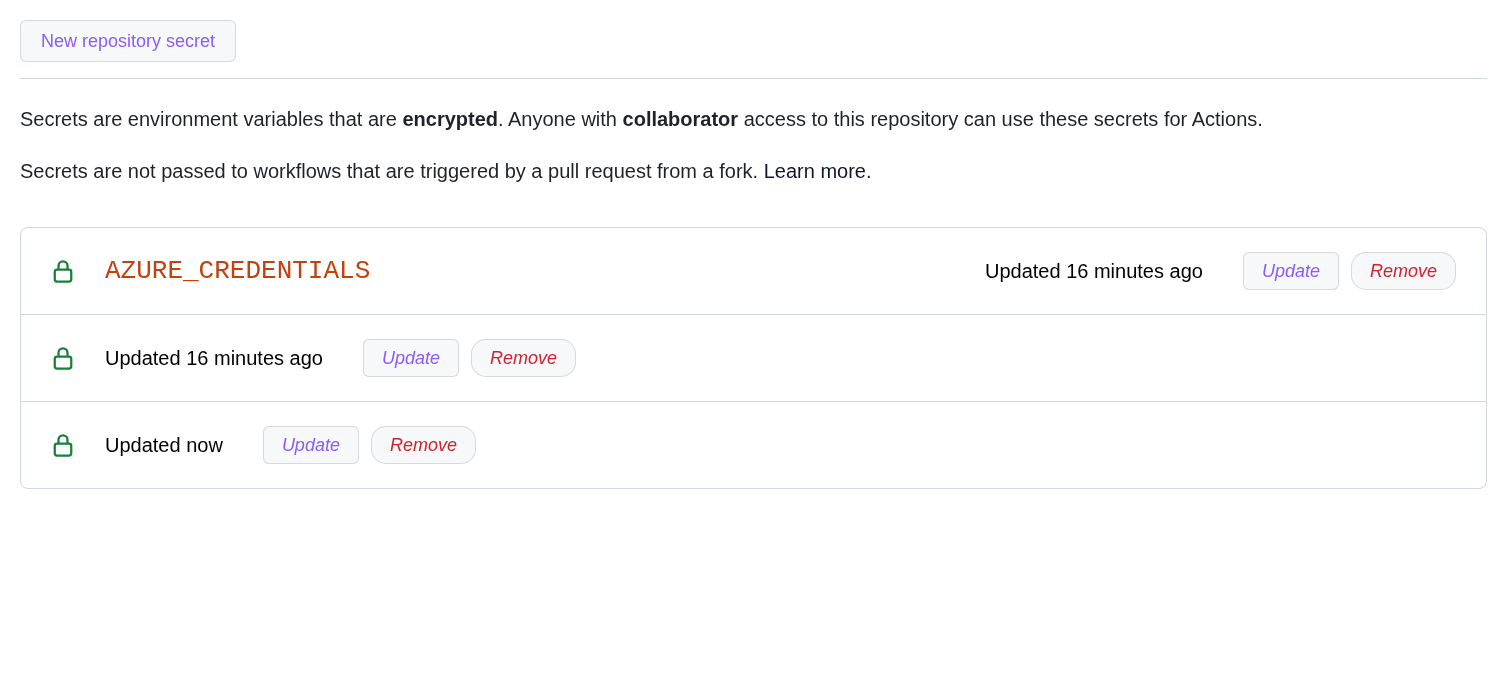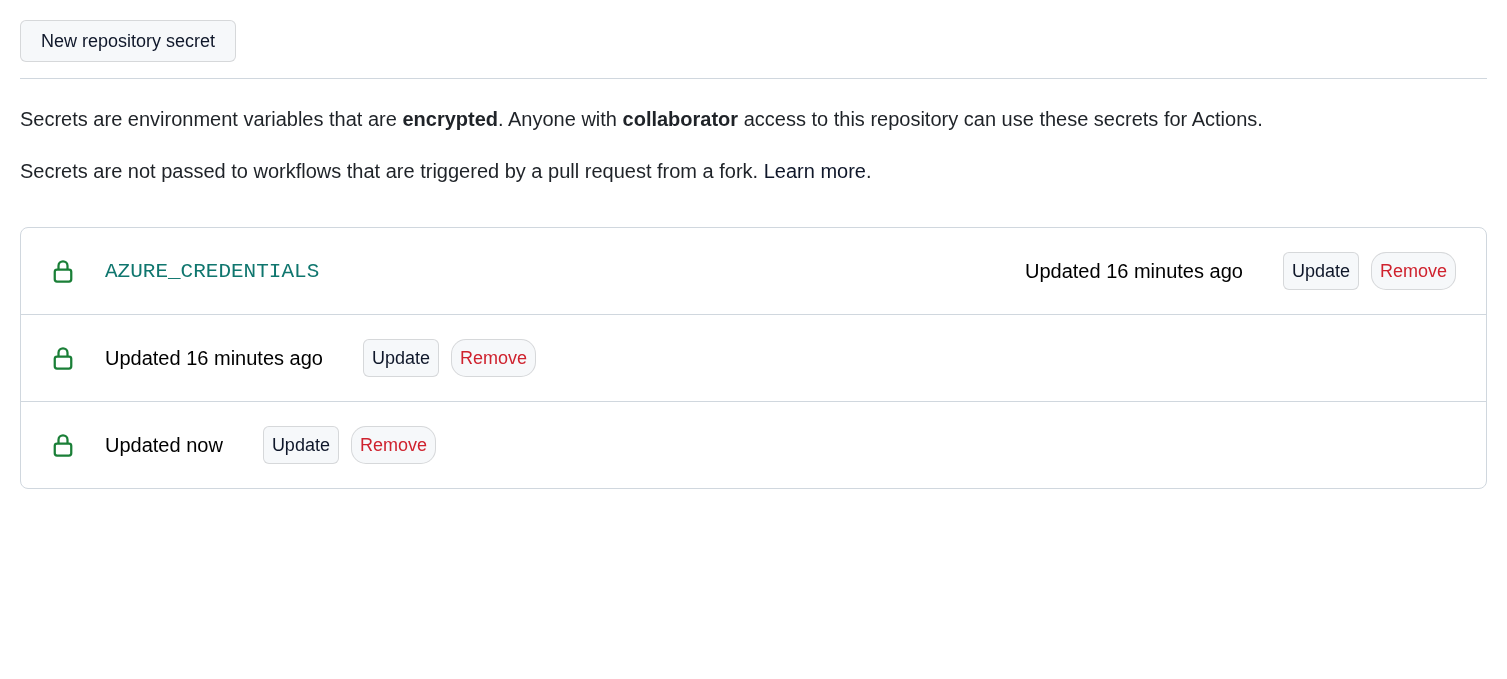--- a/index.html
+++ b/index.html
@@ -25,21 +25,21 @@
       font-size: 32px;
       font-weight: 400;
       color: #1f2328;
     }
     .btn {
       display: inline-block;
       padding: 8px 20px;
       font-size: 18px;
       font-weight: 500;
       line-height: 24px;
-      color: #0f172a;
+      color: #8b5cf6;
       background-color: #f6f8fa;
       border: 1px solid rgba(31,35,40,0.15);
       border-radius: 6px;
       cursor: pointer;
       white-space: nowrap;
     }
     .btn-danger {
       color: #cf222e;
       border-radius: 15px;
     }
@@ -73,35 +73,36 @@
     }
     .lock-icon {
       flex-shrink: 0;
       width: 24px;
       height: 28px;
       margin-right: 30px;
     }
     .secret-name {
       flex: 1;
       font-family: ui-monospace, SFMono-Regular, "SF Mono", Menlo, Consolas, "Liberation Mono", monospace;
-      font-size: 21px;
-      color: #0f766e;
+      font-size: 26px;
+      color: #c2410c;
     }
     .secret-updated {
       font-size: 20px;
       color: #000000;
       margin-right: 40px;
     }
     .secret-actions {
       display: flex;
       gap: 12px;
     }
     .btn-sm {
-      padding: 6px 8px;
+      padding: 6px 18px;
       font-size: 18px;
+      font-style: italic;
     }
   </style>
 </head>
 <body>
 
 <div class="header">
   <button class="btn">New repository secret</button>
 </div>
 
 <p class="description">

